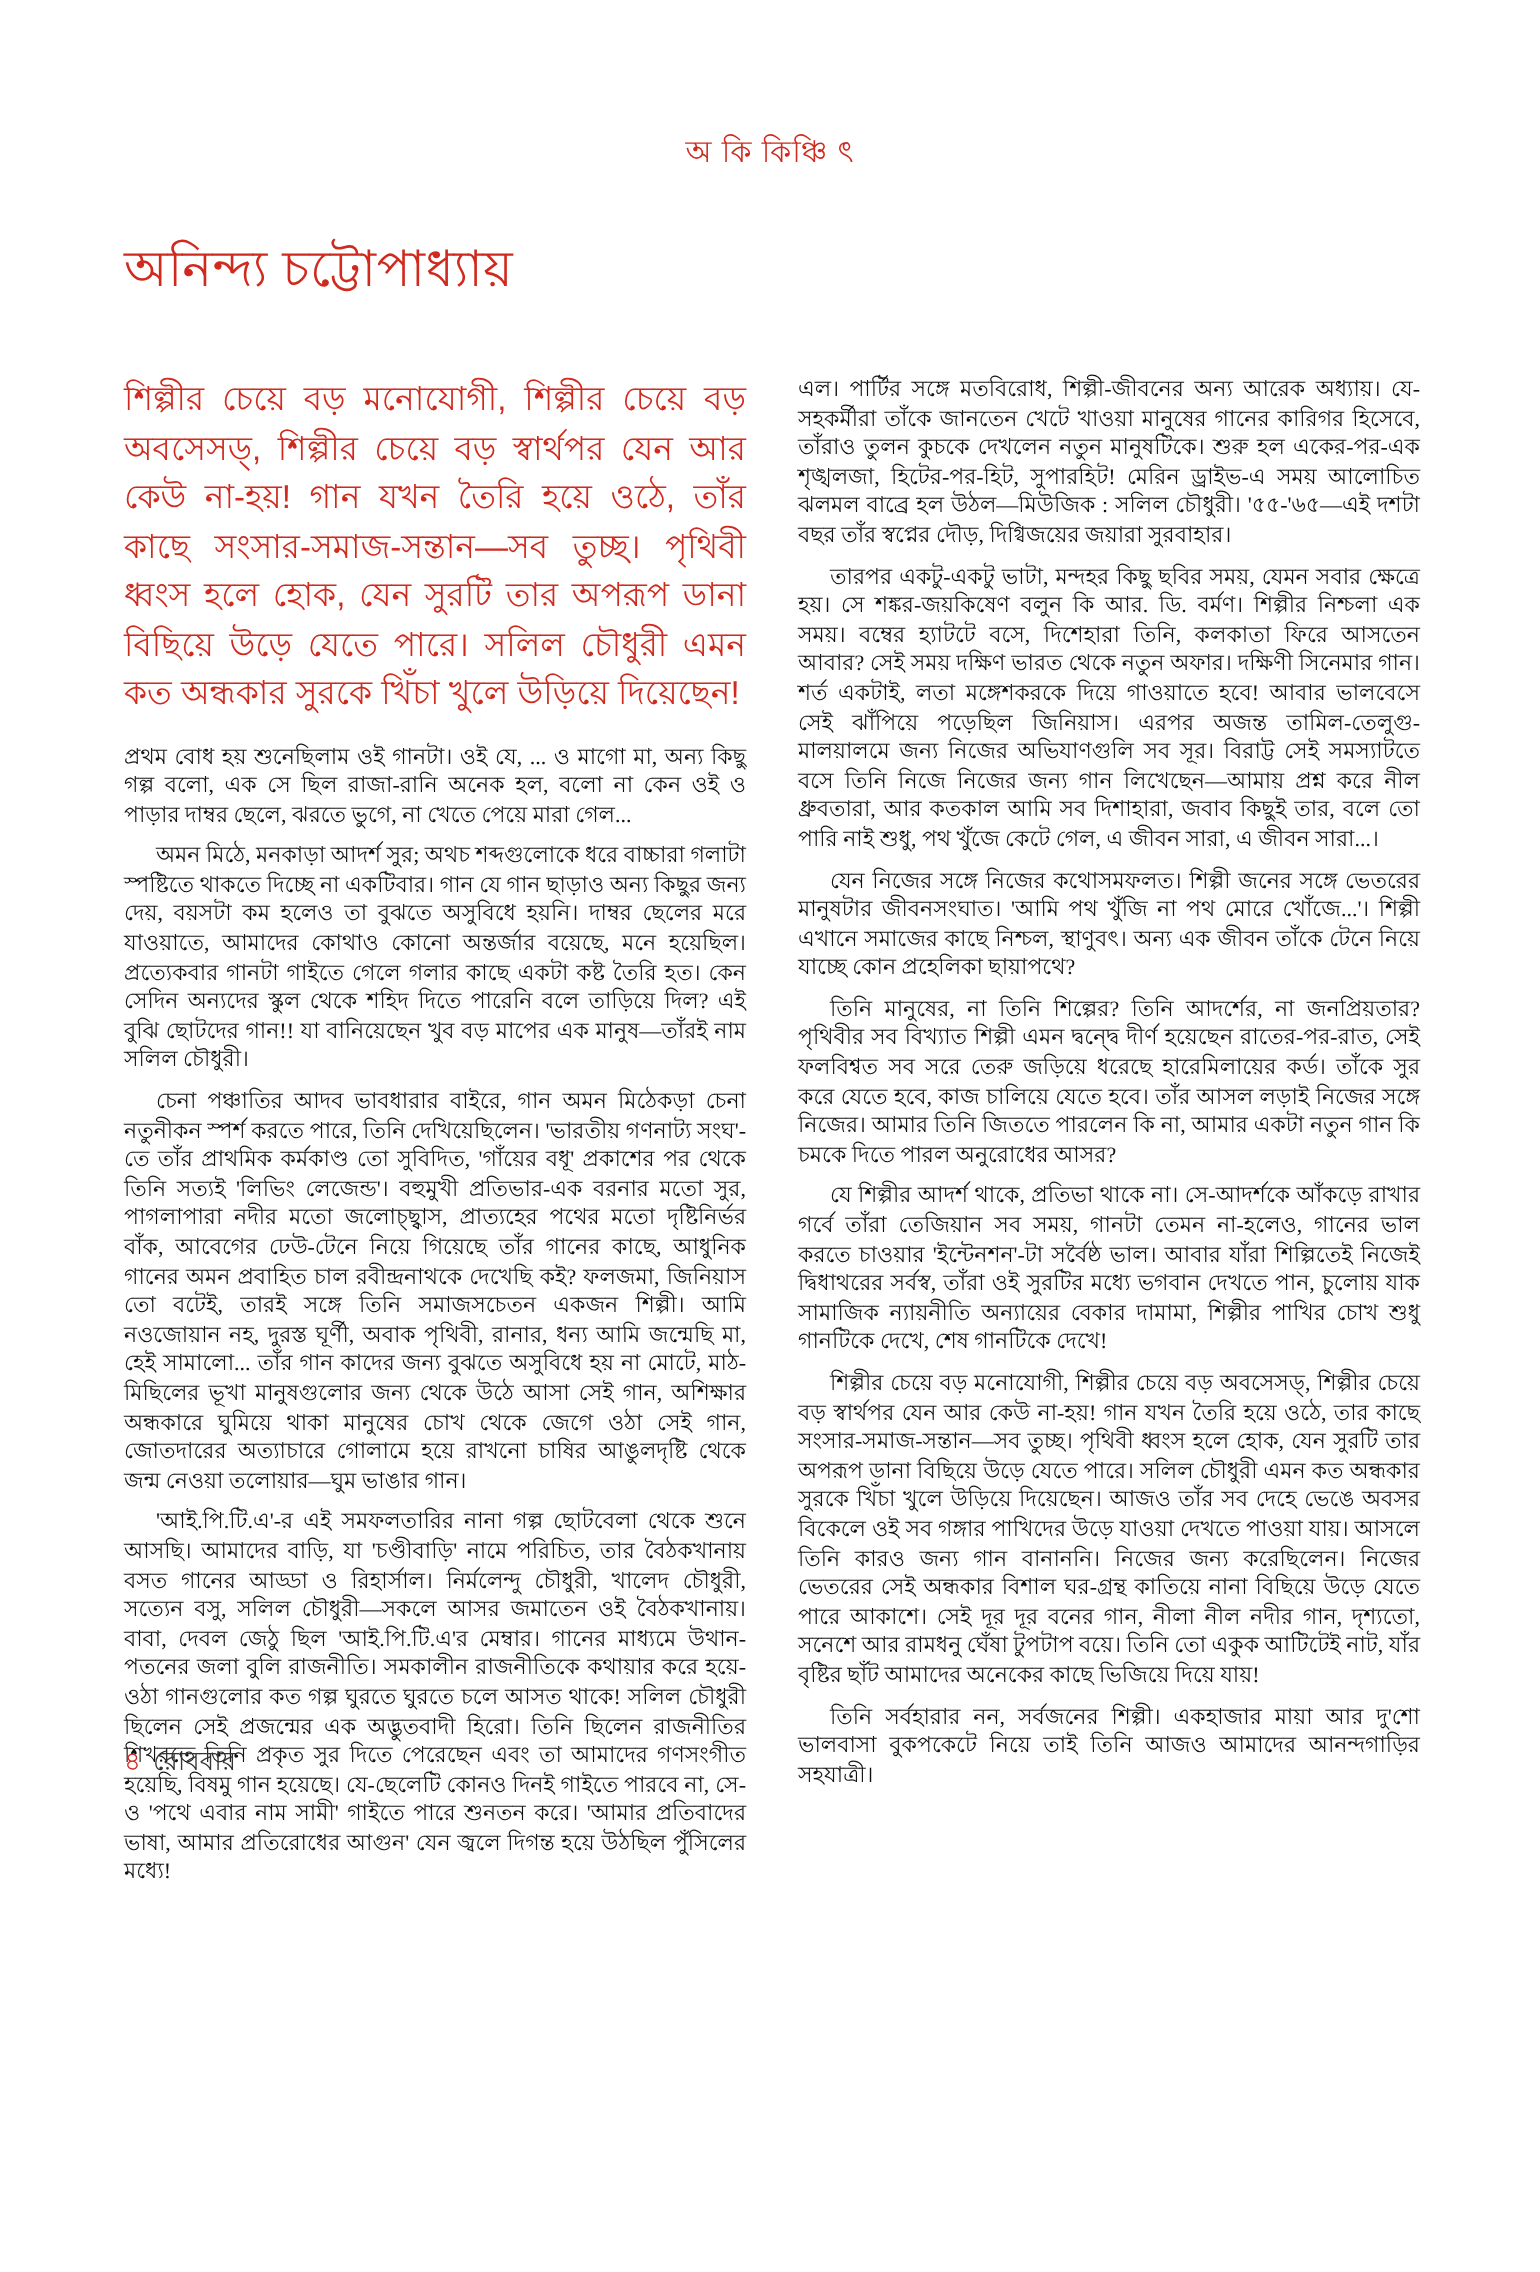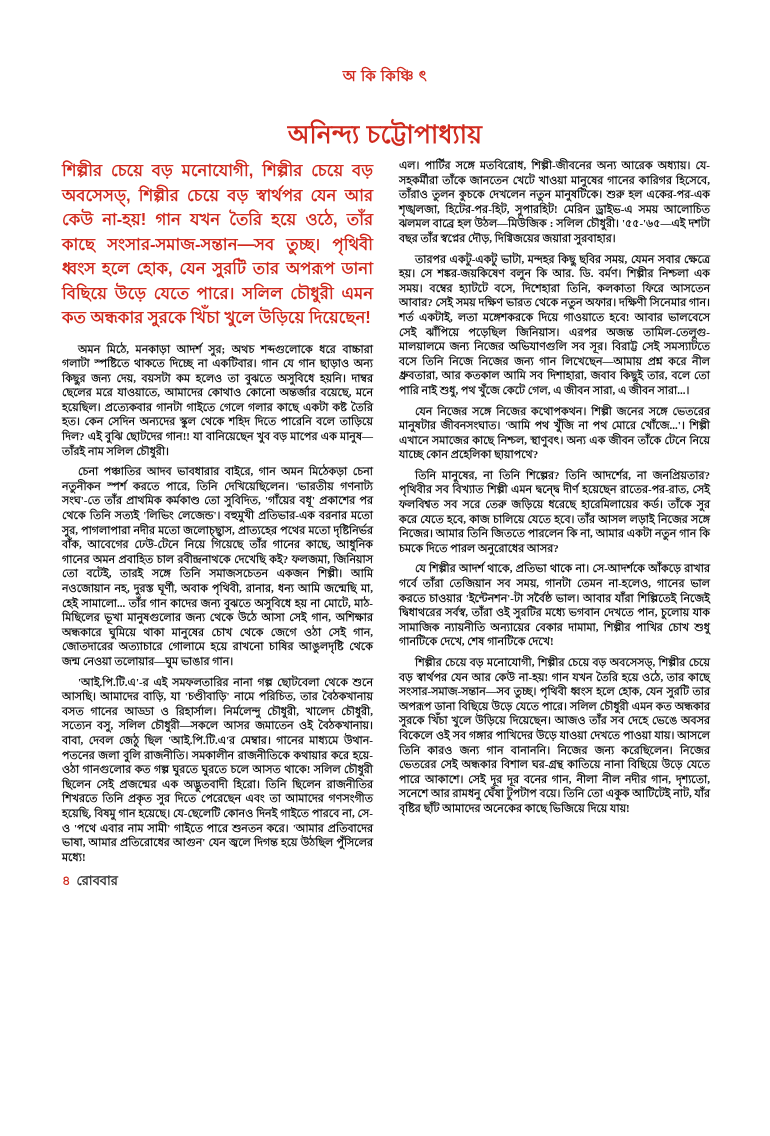--- a/index.html
+++ b/index.html
@@ -14,39 +14,39 @@
     font-family: "Liberation Serif", "DejaVu Serif", serif;
     color: #111111;
   }
   .page {
     position: absolute;
     left: 0; top: 0;
     width: 770px;
     height: 916px;
     box-sizing: border-box;
     padding: 56px 62px 44px 62px;
-    font-weight: bold;
   }
   .kicker {
     text-align: center;
     color: #d02a1e;
     font-size: 15px;
     letter-spacing: 0.5px;
     margin: 8px 0 0 0;
     font-family: "Liberation Sans", "DejaVu Sans", sans-serif;
   }
   .byline {
-    text-align: center;
+    text-align: left;
     color: #d02a1e;
     font-size: 25px;
     margin: 26px 0 0 0;
     font-family: "Liberation Sans", "DejaVu Sans", sans-serif;
     letter-spacing: 0.3px;
   }
   .columns {
+    margin-top: 30px;
     display: flex;
     gap: 26px;
     align-items: flex-start;
   }
   .col {
     width: 311px;
     flex: 0 0 311px;
   }
   .lede {
     color: #d02a1e;
@@ -89,32 +89,34 @@
 <div class="page">
 
   <div class="kicker">অ কি কিঞ্চি ৎ</div>
 
   <div class="byline">অনিন্দ্য চট্টোপাধ্যায়</div>
 
   <div class="columns">
 
     <div class="col">
       <div class="lede">শিল্পীর চেয়ে বড় মনোযোগী, শিল্পীর চেয়ে বড় অবসেসড্, শিল্পীর চেয়ে বড় স্বার্থপর যেন আর কেউ না-হয়! গান যখন তৈরি হয়ে ওঠে, তাঁর কাছে সংসার-সমাজ-সন্তান—সব তুচ্ছ। পৃথিবী ধ্বংস হলে হোক, যেন সুরটি তার অপরূপ ডানা বিছিয়ে উড়ে যেতে পারে। সলিল চৌধুরী এমন কত অন্ধকার সুরকে খিঁচা খুলে উড়িয়ে দিয়েছেন!</div>
+      <p class="body first">প্রথম বোধ হয় শুনেছিলাম ওই গানটা। ওই যে, ... ও মাগো মা, অন্য কিছু গল্প বলো, এক সে ছিল রাজা-রানি অনেক হল, বলো না কেন ওই ও পাড়ার দাম্বর ছেলে, ঝরতে ভুগে, না খেতে পেয়ে মারা গেল...</p>
       <p class="body">অমন মিঠে, মনকাড়া আদর্শ সুর; অথচ শব্দগুলোকে ধরে বাচ্চারা গলাটা স্পষ্টিতে থাকতে দিচ্ছে না একটিবার। গান যে গান ছাড়াও অন্য কিছুর জন্য দেয়, বয়সটা কম হলেও তা বুঝতে অসুবিধে হয়নি। দাম্বর ছেলের মরে যাওয়াতে, আমাদের কোথাও কোনো অন্তর্জার বয়েছে, মনে হয়েছিল। প্রত্যেকবার গানটা গাইতে গেলে গলার কাছে একটা কষ্ট তৈরি হত। কেন সেদিন অন্যদের স্কুল থেকে শহিদ দিতে পারেনি বলে তাড়িয়ে দিল? এই বুঝি ছোটদের গান!! যা বানিয়েছেন খুব বড় মাপের এক মানুষ—তাঁরই নাম সলিল চৌধুরী।</p>
       <p class="body">চেনা পঞ্চাতির আদব ভাবধারার বাইরে, গান অমন মিঠেকড়া চেনা নতুনীকন স্পর্শ করতে পারে, তিনি দেখিয়েছিলেন। 'ভারতীয় গণনাট্য সংঘ'-তে তাঁর প্রাথমিক কর্মকাণ্ড তো সুবিদিত, 'গাঁয়ের বধূ' প্রকাশের পর থেকে তিনি সত্যই 'লিভিং লেজেন্ড'। বহুমুখী প্রতিভার-এক বরনার মতো সুর, পাগলাপারা নদীর মতো জলোচ্ছ্বাস, প্রাত্যহের পথের মতো দৃষ্টিনির্ভর বাঁক, আবেগের ঢেউ-টেনে নিয়ে গিয়েছে তাঁর গানের কাছে, আধুনিক গানের অমন প্রবাহিত চাল রবীন্দ্রনাথকে দেখেছি কই? ফলজমা, জিনিয়াস তো বটেই, তারই সঙ্গে তিনি সমাজসচেতন একজন শিল্পী। আমি নওজোয়ান নহ, দুরস্ত ঘূর্ণী, অবাক পৃথিবী, রানার, ধন্য আমি জন্মেছি মা, হেই সামালো... তাঁর গান কাদের জন্য বুঝতে অসুবিধে হয় না মোটে, মাঠ-মিছিলের ভূখা মানুষগুলোর জন্য থেকে উঠে আসা সেই গান, অশিক্ষার অন্ধকারে ঘুমিয়ে থাকা মানুষের চোখ থেকে জেগে ওঠা সেই গান, জোতদারের অত্যাচারে গোলামে হয়ে রাখনো চাষির আঙুলদৃষ্টি থেকে জন্ম নেওয়া তলোয়ার—ঘুম ভাঙার গান।</p>
       <p class="body">'আই.পি.টি.এ'-র এই সমফলতারির নানা গল্প ছোটবেলা থেকে শুনে আসছি। আমাদের বাড়ি, যা 'চণ্ডীবাড়ি' নামে পরিচিত, তার বৈঠকখানায় বসত গানের আড্ডা ও রিহার্সাল। নির্মলেন্দু চৌধুরী, খালেদ চৌধুরী, সত্যেন বসু, সলিল চৌধুরী—সকলে আসর জমাতেন ওই বৈঠকখানায়। বাবা, দেবল জেঠু ছিল 'আই.পি.টি.এ'র মেম্বার। গানের মাধ্যমে উথান-পতনের জলা বুলি রাজনীতি। সমকালীন রাজনীতিকে কথায়ার করে হয়ে-ওঠা গানগুলোর কত গল্প ঘুরতে ঘুরতে চলে আসত থাকে! সলিল চৌধুরী ছিলেন সেই প্রজন্মের এক অদ্ভুতবাদী হিরো। তিনি ছিলেন রাজনীতির শিখরতে তিনি প্রকৃত সুর দিতে পেরেছেন এবং তা আমাদের গণসংগীত হয়েছি, বিষমু গান হয়েছে। যে-ছেলেটি কোনও দিনই গাইতে পারবে না, সে-ও 'পথে এবার নাম সামী' গাইতে পারে শুনতন করে। 'আমার প্রতিবাদের ভাষা, আমার প্রতিরোধের আগুন' যেন জ্বলে দিগন্ত হয়ে উঠছিল পুঁসিলের মধ্যে!</p>
     </div>
 
     <div class="col">
       <p class="body first">এল। পার্টির সঙ্গে মতবিরোধ, শিল্পী-জীবনের অন্য আরেক অধ্যায়। যে-সহকর্মীরা তাঁকে জানতেন খেটে খাওয়া মানুষের গানের কারিগর হিসেবে, তাঁরাও তুলন কুচকে দেখলেন নতুন মানুষটিকে। শুরু হল একের-পর-এক শৃঙ্খলজা, হিটের-পর-হিট, সুপারহিট! মেরিন ড্রাইভ-এ সময় আলোচিত ঝলমল বাব্রে হল উঠল—মিউজিক : সলিল চৌধুরী। '৫৫-'৬৫—এই দশটা বছর তাঁর স্বপ্নের দৌড়, দিগ্বিজয়ের জয়ারা সুরবাহার।</p>
       <p class="body">তারপর একটু-একটু ভাটা, মন্দহর কিছু ছবির সময়, যেমন সবার ক্ষেত্রে হয়। সে শঙ্কর-জয়কিষেণ বলুন কি আর. ডি. বর্মণ। শিল্পীর নিশ্চলা এক সময়। বম্বের হ্যাটটে বসে, দিশেহারা তিনি, কলকাতা ফিরে আসতেন আবার? সেই সময় দক্ষিণ ভারত থেকে নতুন অফার। দক্ষিণী সিনেমার গান। শর্ত একটাই, লতা মঙ্গেশকরকে দিয়ে গাওয়াতে হবে! আবার ভালবেসে সেই ঝাঁপিয়ে পড়েছিল জিনিয়াস। এরপর অজন্ত তামিল-তেলুগু-মালয়ালমে জন্য নিজের অভিযাণগুলি সব সূর। বিরাট্ট সেই সমস্যাটতে বসে তিনি নিজে নিজের জন্য গান লিখেছেন—আমায় প্রশ্ন করে নীল ধ্রুবতারা, আর কতকাল আমি সব দিশাহারা, জবাব কিছুই তার, বলে তো পারি নাই শুধু, পথ খুঁজে কেটে গেল, এ জীবন সারা, এ জীবন সারা...।</p>
-      <p class="body">যেন নিজের সঙ্গে নিজের কথোপকথন। শিল্পী জনের সঙ্গে ভেতরের মানুষটার জীবনসংঘাত। 'আমি পথ খুঁজি না পথ মোরে খোঁজে...'। শিল্পী এখানে সমাজের কাছে নিশ্চল, স্থাণুবৎ। অন্য এক জীবন তাঁকে টেনে নিয়ে যাচ্ছে কোন প্রহেলিকা ছায়াপথে?</p>
+      <p class="body">যেন নিজের সঙ্গে নিজের কথোসমফলত। শিল্পী জনের সঙ্গে ভেতরের মানুষটার জীবনসংঘাত। 'আমি পথ খুঁজি না পথ মোরে খোঁজে...'। শিল্পী এখানে সমাজের কাছে নিশ্চল, স্থাণুবৎ। অন্য এক জীবন তাঁকে টেনে নিয়ে যাচ্ছে কোন প্রহেলিকা ছায়াপথে?</p>
       <p class="body">তিনি মানুষের, না তিনি শিল্পের? তিনি আদর্শের, না জনপ্রিয়তার? পৃথিবীর সব বিখ্যাত শিল্পী এমন দ্বন্দ্বে দীর্ণ হয়েছেন রাতের-পর-রাত, সেই ফলবিশ্বত সব সরে তেরু জড়িয়ে ধরেছে হারেমিলায়ের কর্ড। তাঁকে সুর করে যেতে হবে, কাজ চালিয়ে যেতে হবে। তাঁর আসল লড়াই নিজের সঙ্গে নিজের। আমার তিনি জিততে পারলেন কি না, আমার একটা নতুন গান কি চমকে দিতে পারল অনুরোধের আসর?</p>
       <p class="body">যে শিল্পীর আদর্শ থাকে, প্রতিভা থাকে না। সে-আদর্শকে আঁকড়ে রাখার গর্বে তাঁরা তেজিয়ান সব সময়, গানটা তেমন না-হলেও, গানের ভাল করতে চাওয়ার 'ইন্টেনশন'-টা সর্বৈষ্ঠ ভাল। আবার যাঁরা শিল্পিতেই নিজেই দ্বিধাথরের সর্বস্ব, তাঁরা ওই সুরটির মধ্যে ভগবান দেখতে পান, চুলোয় যাক সামাজিক ন্যায়নীতি অন্যায়ের বেকার দামামা, শিল্পীর পাখির চোখ শুধু গানটিকে দেখে, শেষ গানটিকে দেখে!</p>
       <p class="body">শিল্পীর চেয়ে বড় মনোযোগী, শিল্পীর চেয়ে বড় অবসেসড্, শিল্পীর চেয়ে বড় স্বার্থপর যেন আর কেউ না-হয়! গান যখন তৈরি হয়ে ওঠে, তার কাছে সংসার-সমাজ-সন্তান—সব তুচ্ছ। পৃথিবী ধ্বংস হলে হোক, যেন সুরটি তার অপরূপ ডানা বিছিয়ে উড়ে যেতে পারে। সলিল চৌধুরী এমন কত অন্ধকার সুরকে খিঁচা খুলে উড়িয়ে দিয়েছেন। আজও তাঁর সব দেহে ভেঙে অবসর বিকেলে ওই সব গঙ্গার পাখিদের উড়ে যাওয়া দেখতে পাওয়া যায়। আসলে তিনি কারও জন্য গান বানাননি। নিজের জন্য করেছিলেন। নিজের ভেতরের সেই অন্ধকার বিশাল ঘর-গ্রন্থ কাতিয়ে নানা বিছিয়ে উড়ে যেতে পারে আকাশে। সেই দূর দূর বনের গান, নীলা নীল নদীর গান, দৃশ্যতো, সনেশে আর রামধনু ঘেঁষা টুপটাপ বয়ে। তিনি তো একুক আটিটেই নাট, যাঁর বৃষ্টির ছাঁট আমাদের অনেকের কাছে ভিজিয়ে দিয়ে যায়!</p>
+      <p class="body">তিনি সর্বহারার নন, সর্বজনের শিল্পী। একহাজার মায়া আর দু'শো ভালবাসা বুকপকেটে নিয়ে তাই তিনি আজও আমাদের আনন্দগাড়ির সহযাত্রী।</p>
     </div>
 
   </div>
 
   <div class="footer">
     <span class="pagenum">৪</span><span class="pubname">রোববার</span>
   </div>
 
 </div>
 

